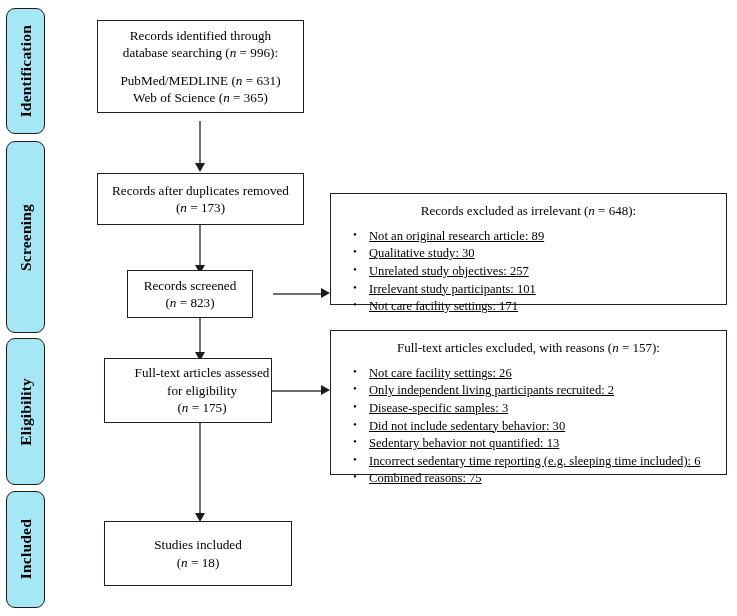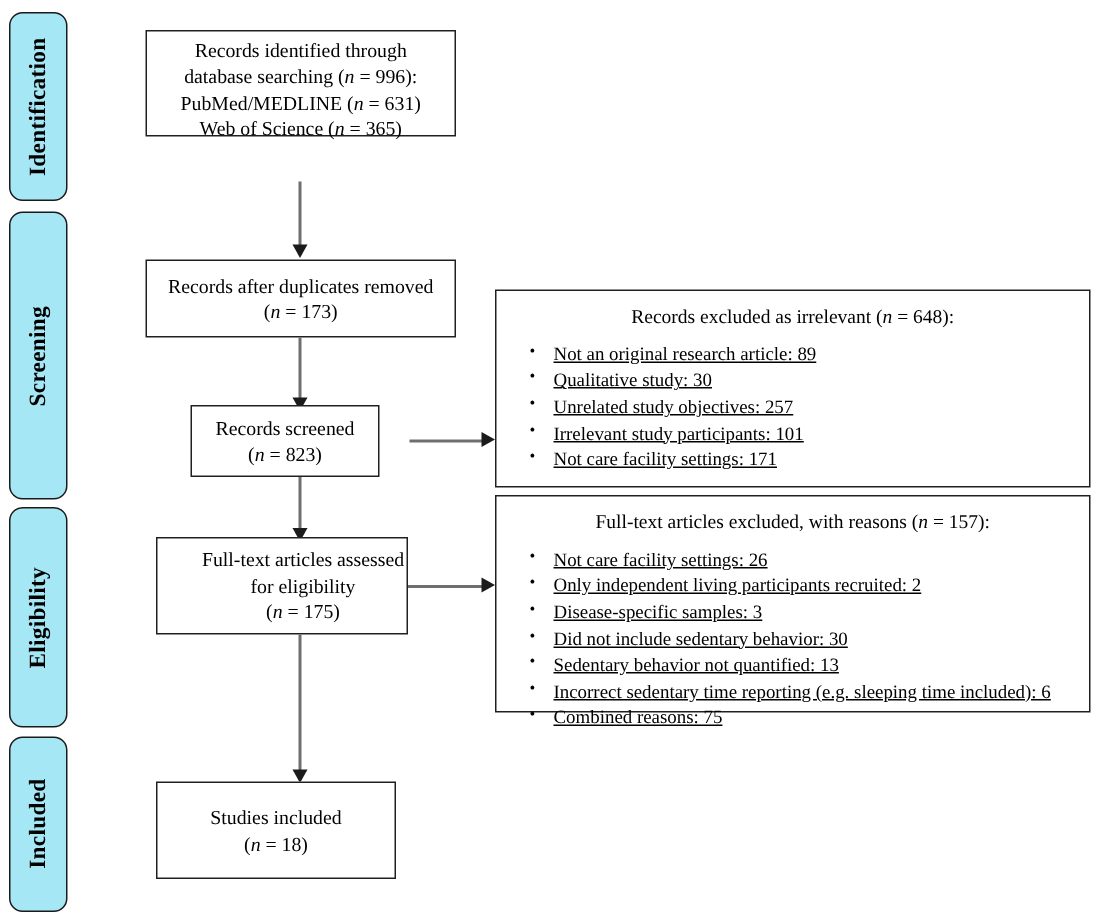--- a/index.html
+++ b/index.html
@@ -140,21 +140,21 @@
   </div>
 
   <div class="stage-tab" style="top:338px; height:147px;">
     <span class="stage-label">Eligibility</span>
   </div>
 
   <div class="stage-tab" style="top:491px; height:117px;">
     <span class="stage-label">Included</span>
   </div>
 
-  <div class="flow-box" style="left:97px; top:20px; width:207px; height:71px;justify-content:space-between;">
+  <div class="flow-box" style="left:97px; top:20px; width:207px; height:93px;">
     <span class="ln">Records identified through</span>
     <span class="ln"><span>database searching (</span><i class="nv">n</i><span> = 996):</span></span>
     <span class="spacer"></span>
     <span class="ln"><span>PubMed/MEDLINE (</span><i class="nv">n</i><span> = 631)</span></span>
     <span class="ln"><span>Web of Science (</span><i class="nv">n</i><span> = 365)</span></span>
   </div>
 
   <div class="vline" style="left:199px; top:121px; height:44px;"></div>
   <div class="arrow-down" style="left:194.5px; top:163px;"></div>
 
@@ -182,26 +182,26 @@
     <span class="ln">for eligibility</span>
     <span class="ln"><span>(</span><i class="nv">n</i><span> = 175)</span></span>
   </div>
 
   <div class="hline" style="left:272px; top:390px; width:51px;"></div>
   <div class="arrow-right" style="left:321px; top:385px;"></div>
 
   <div class="vline" style="left:199px; top:423px; height:93px;"></div>
   <div class="arrow-down" style="left:194.5px; top:513px;"></div>
 
-  <div class="flow-box" style="left:104px; top:521px; width:160px; height:65px;">
+  <div class="flow-box" style="left:104px; top:521px; width:188px; height:65px;">
     <span class="ln">Studies included</span>
     <span class="ln"><span>(</span><i class="nv">n</i><span> = 18)</span></span>
   </div>
 
-  <div class="excl-box" style="left:330px; top:193px; width:397px; height:132px;">
+  <div class="excl-box" style="left:330px; top:193px; width:397px; height:112px;">
     <div class="excl-title"><span>Records excluded as irrelevant (</span><i class="nv">n</i><span> = 648):</span></div>
     <ul class="excl-list">
       <li>Not an original research article: 89</li>
       <li>Qualitative study: 30</li>
       <li>Unrelated study objectives: 257</li>
       <li>Irrelevant study participants: 101</li>
       <li>Not care facility settings: 171</li>
     </ul>
   </div>
 

